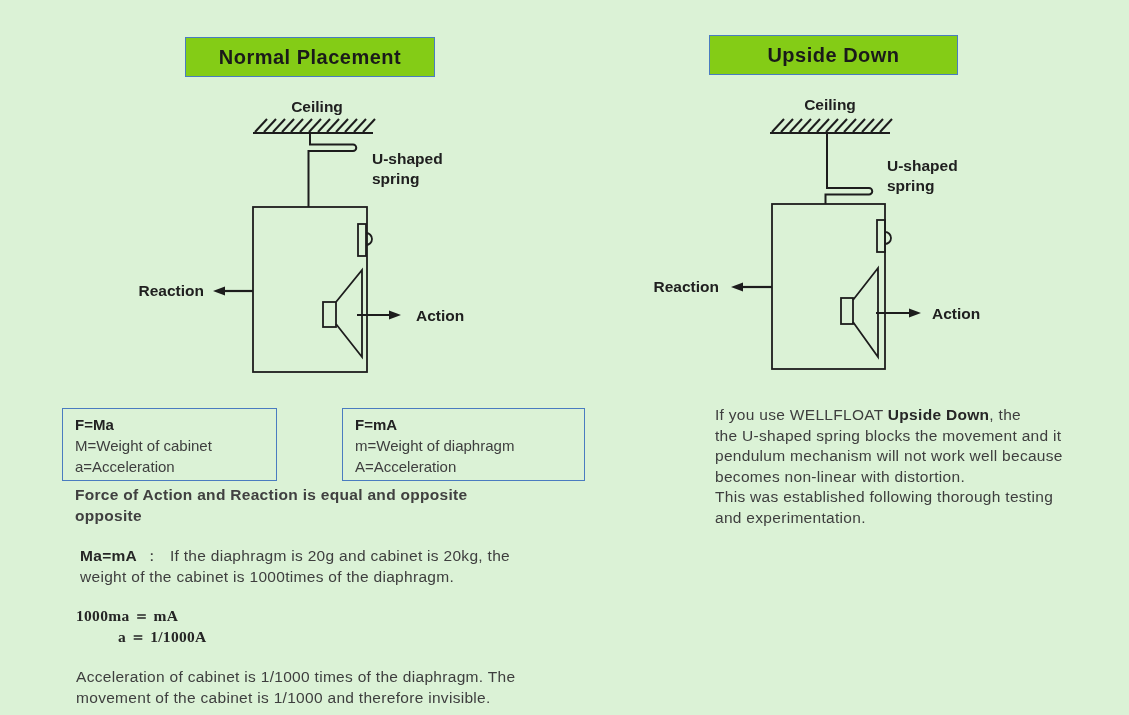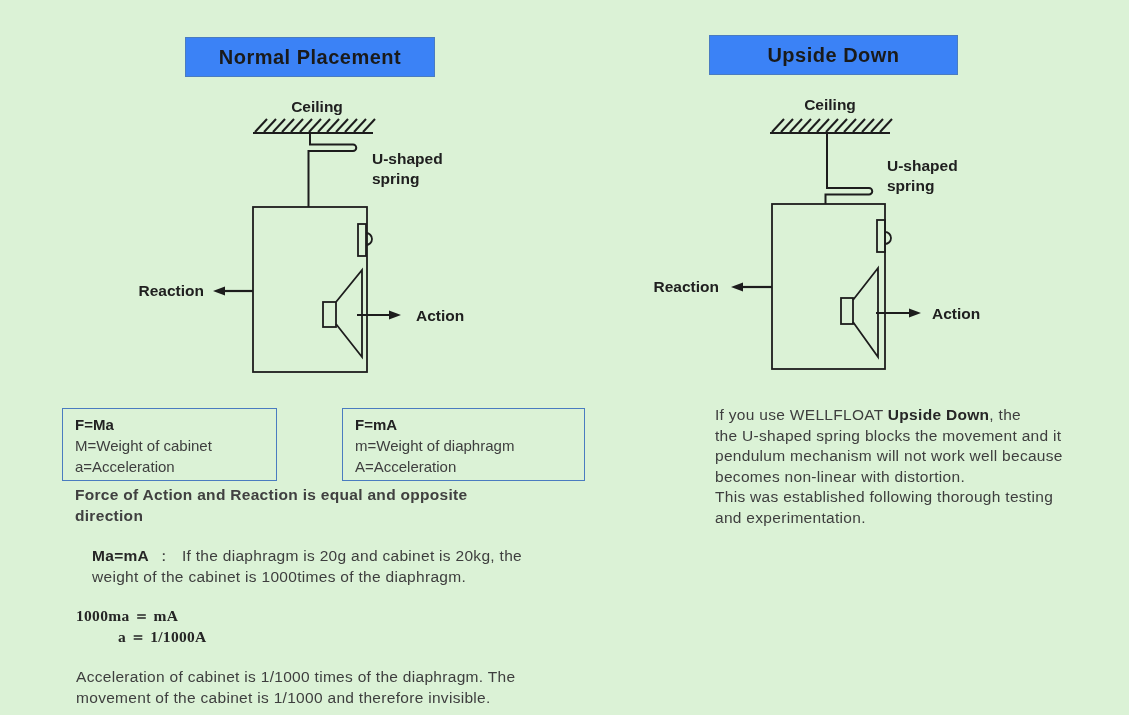--- a/index.html
+++ b/index.html
@@ -1,38 +1,38 @@
 <!DOCTYPE html>
 <html><head>
 <meta charset="utf-8">
 <style>
   html,body{margin:0;padding:0;}
   body{font-family:"Liberation Sans","DejaVu Sans",sans-serif;}
   #slide{position:relative;width:1129px;height:715px;background:#dbf2d6;overflow:hidden;}
 
   .title-box{position:absolute;display:flex;align-items:center;justify-content:center;
-    border:1.5px solid #4a7cc0;background:#3b82f6;}
+    border:1.5px solid #4a7cc0;background:#84cc16;}
   .title-box .title-text{font-size:20px;font-weight:bold;color:#1a1a1a;letter-spacing:.5px;white-space:nowrap;}
   #title-left{left:185px;top:37px;width:248px;height:38px;}
   #title-right{left:709px;top:35px;width:247px;height:38px;}
 
   svg text{font-family:"Liberation Sans","DejaVu Sans",sans-serif;font-weight:bold;
     font-size:15.5px;fill:#202020;}
 
   .formula-box{position:absolute;border:1.5px solid #4a7cc0;box-sizing:border-box;
     padding:5px 0 0 12px;font-size:15px;line-height:21px;color:#3e3e3e;margin-top:19px;}
   .formula-box .formula{font-weight:bold;color:#222;}
   #fbox-1{left:62px;top:389px;width:215px;height:73px;}
   #fbox-2{left:342px;top:389px;width:243px;height:73px;}
 
   .textblock{position:absolute;font-size:15.5px;line-height:21px;color:#3e3e3e;letter-spacing:.3px;}
   .textblock .line{white-space:nowrap;}
   .textblock b{color:#262626;}
   #heading-block{left:75px;top:484px;font-weight:bold;color:#404040;}
-  #ma-block{left:92px;top:545px;}
+  #ma-block{left:80px;top:545px;}
   #ma-block .colon{margin:0 10px 0 7px;}
   #eq-block{left:76px;top:605px;font-weight:bold;color:#262626;font-family:Liberation Serif, serif;}
   #eq-block .indent{padding-left:42px;}
   #accel-block{left:76px;top:666px;}
   #right-paragraph{left:694px;top:405px;line-height:20.6px;margin-left:21px;}
 </style>
 </head>
 <body>
 
 <div id="slide">
@@ -153,21 +153,21 @@
     <div>a=Acceleration</div>
   </div>
   <div class="formula-box" id="fbox-2">
     <div class="formula">F=mA</div>
     <div>m=Weight of diaphragm</div>
     <div>A=Acceleration</div>
   </div>
 
   <div class="textblock" id="heading-block">
     <div class="line">Force of Action and Reaction is equal and opposite</div>
-    <div class="line">direction</div>
+    <div class="line">opposite</div>
   </div>
 
   <div class="textblock" id="ma-block">
     <div class="line"><b>Ma=mA</b><span class="colon">：</span><span>If the diaphragm is 20g and cabinet is 20kg, the</span></div>
     <div class="line">weight of the cabinet is 1000times of the diaphragm.</div>
   </div>
 
   <div class="textblock" id="eq-block">
     <div class="line">1000ma ＝ mA</div>
     <div class="line indent">a ＝ 1/1000A</div>

